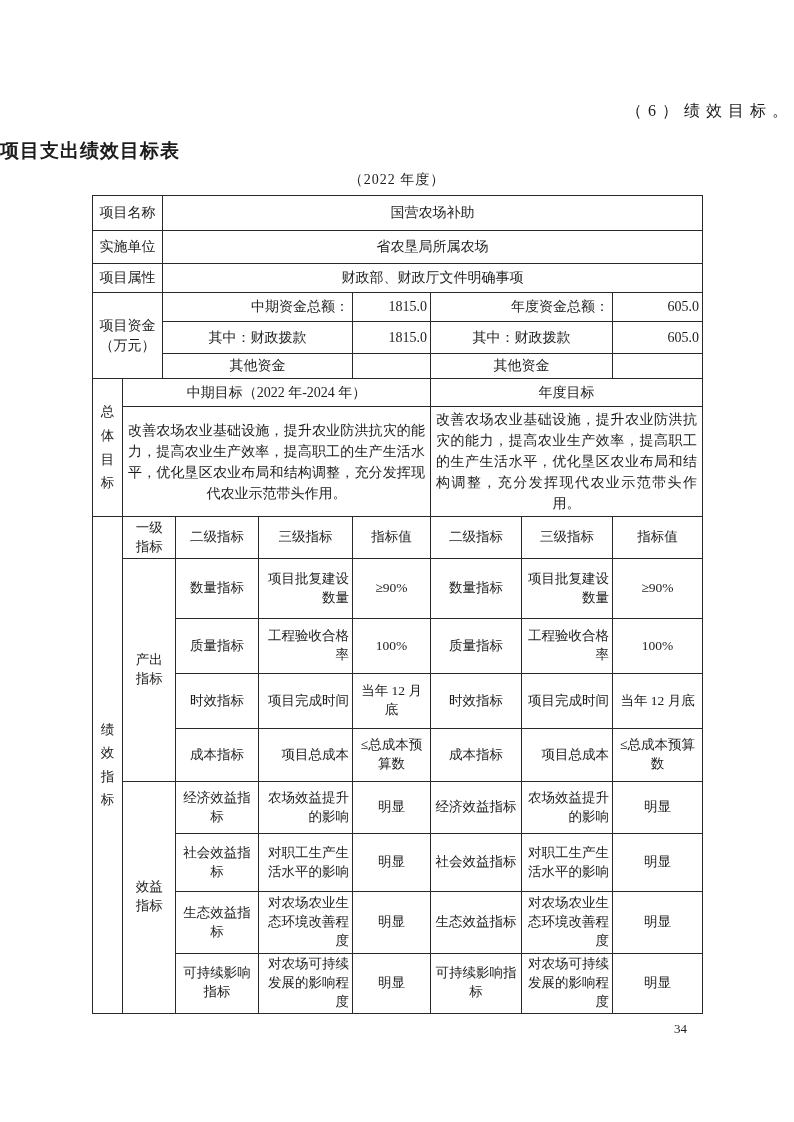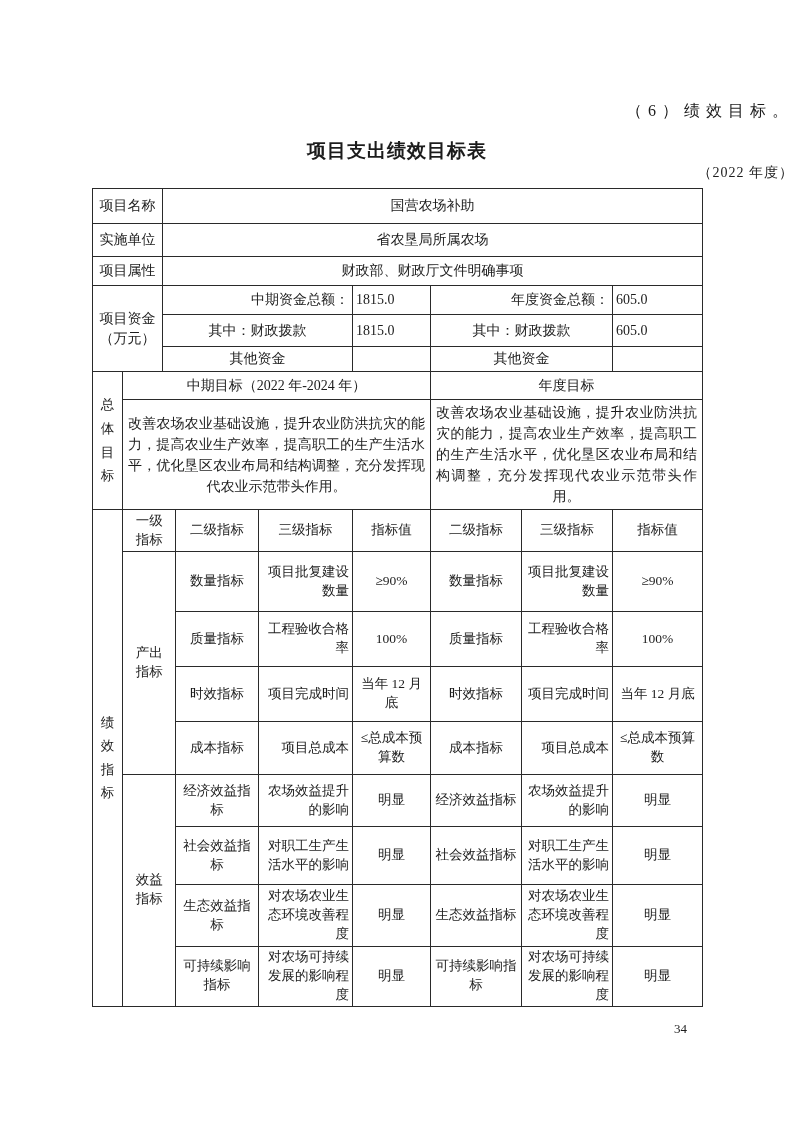--- a/index.html
+++ b/index.html
@@ -3,29 +3,29 @@
 <meta charset="utf-8">
 <style>
   html,body{margin:0;padding:0;}
   body{
     width:794px;height:1122px;background:#ffffff;position:relative;
     font-family:"Liberation Serif","DejaVu Serif",serif;color:#1c1c1c;
     overflow:hidden;
   }
   .sheet{padding-top:101px;}
   .heading{margin:0 0 0 126px;font-size:16px;letter-spacing:6px;font-weight:400;text-align:right;}
-  .title{text-align:center;font-weight:bold;font-size:19px;margin-top:16px;letter-spacing:1px;}
-  .subtitle{text-align:right;font-size:14px;letter-spacing:1px;}
+  .title{text-align:left;font-weight:bold;font-size:19px;margin-top:16px;letter-spacing:1px;}
+  .subtitle{text-align:center;font-size:14px;margin-top:7px;letter-spacing:1px;}
   table{border-collapse:collapse;table-layout:fixed;width:611px;margin:6px 0 0 92px;}
   td{
     border:1px solid #2a2a2a;font-size:13.5px;text-align:center;vertical-align:middle;
     padding:1px 3px;line-height:1.4;overflow:hidden;word-break:break-word;
   }
   td.left{text-align:right;}
-  td.right{text-align:left;padding-right:3px;}
+  td.right{text-align:right;padding-right:3px;}
   td.info-cell{font-size:14px;}
   .prewrap{white-space:pre-line;}
   .vlabel{width:14px;margin:8px auto;word-break:break-all;line-height:1.75;text-align:center;}
   .w2{width:2.05em;margin:0 auto;word-break:break-all;text-align:right;}
   td.goal{
     font-size:14px;line-height:21px;padding:2px 5px;
     text-align:justify;text-align-last:center;
   }
   .pagenum{position:absolute;top:1021px;left:674px;font-size:13px;}
 </style>

